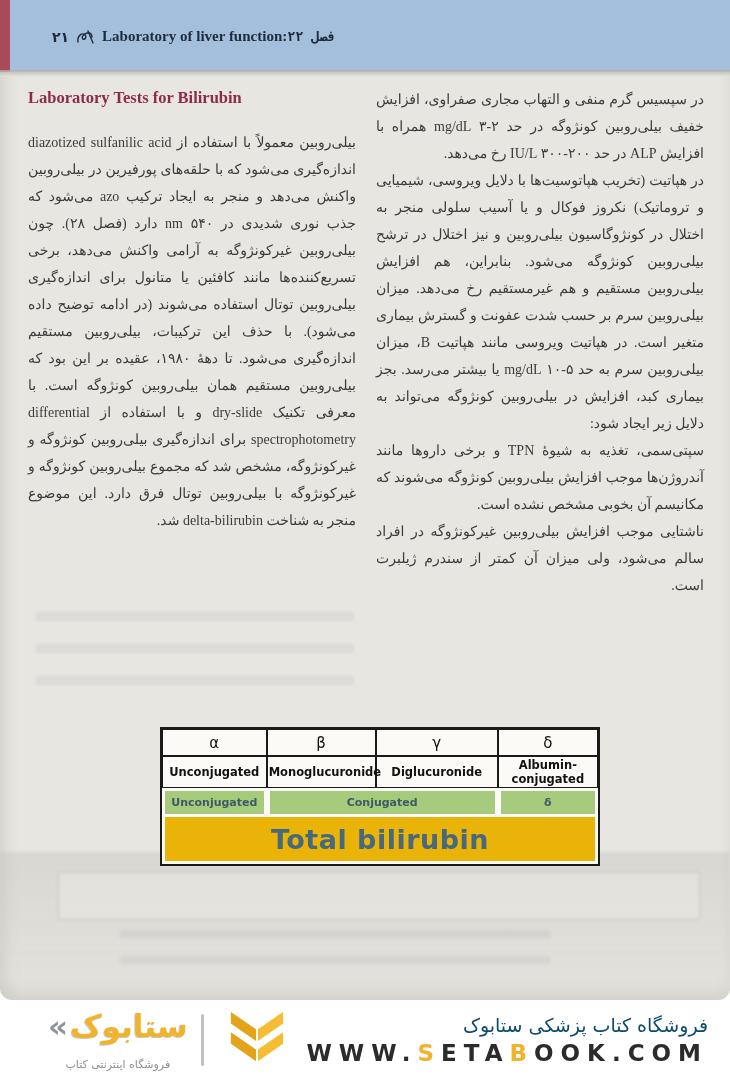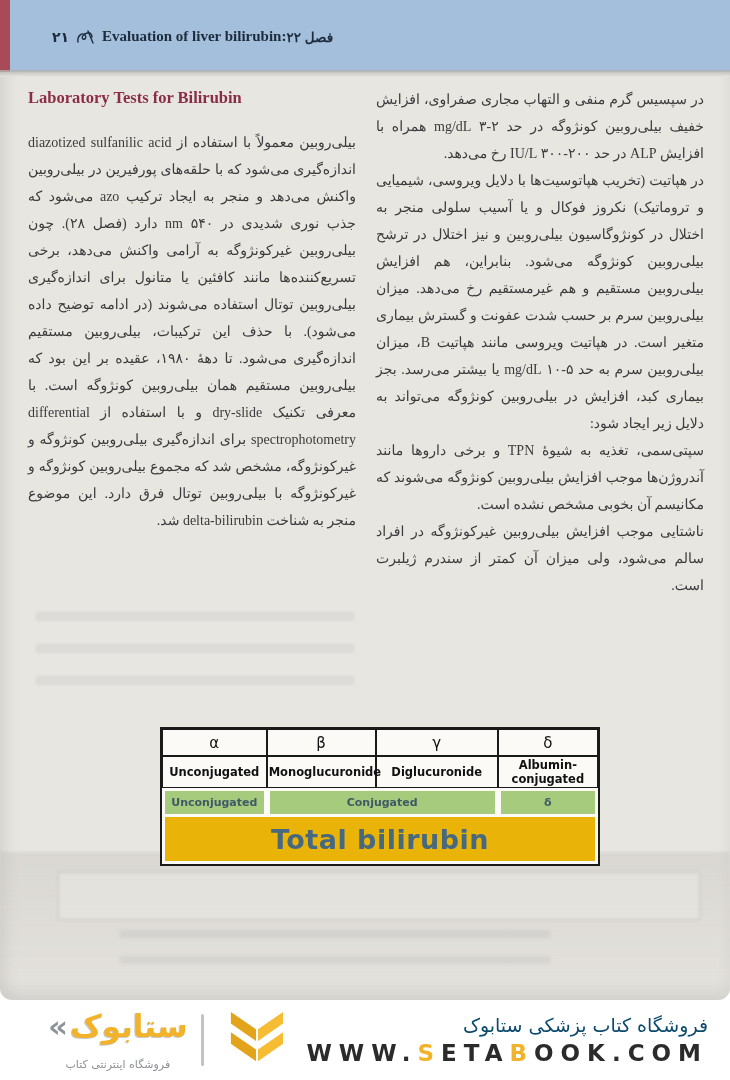--- a/index.html
+++ b/index.html
@@ -30,21 +30,21 @@
   }
   .header-line{
     position:absolute;top:28px;left:52px;
     display:flex;align-items:center;
     color:#1d2c3c;font-weight:bold;font-size:15px;
     font-family:"Liberation Serif","DejaVu Serif",serif;
     direction:ltr;white-space:nowrap;
   }
   .header-line .pagenum{font-family:"DejaVu Sans",sans-serif;font-size:14px;margin-right:7px;}
   .header-line .orn{margin-right:8px;display:inline-flex;}
-  .header-line .chapter{font-family:Liberation Sans, sans-serif;font-size:13.5px;direction:rtl;}
+  .header-line .chapter{font-family:Liberation Mono, monospace;font-size:13.5px;direction:rtl;}
 
   
   .content{
     position:absolute;top:86px;left:28px;width:676px;height:660px;
     direction:rtl;display:flex;gap:20px;
   }
   .col{
     width:328px;
     font-size:14px;line-height:27px;text-align:justify;color:#3b3b3b;
   }
@@ -140,21 +140,21 @@
   <div class="spine-strip"></div>
   <div class="page-top-edge"></div>
 
   <div class="header-line">
     <span class="pagenum">۲۱</span>
     <span class="orn">
       <svg width="18" height="16" viewBox="0 0 18 16">
         <path d="M2,13 C1,7 6,3 9,6 C11,8 9,11 7,10 C5,9 7,5 11,4 C14,3 16,5 16,8 M12,2 L17,14" fill="none" stroke="#1d2c3c" stroke-width="1.4" stroke-linecap="round"></path>
       </svg>
     </span>
-    <span>Evaluation of liver bilirubin</span>
+    <span>Laboratory of liver function</span>
       <span>:</span>
       <span class="chapter">فصل ۲۲</span>
   </div>
 
   <div class="content">
 
     <div class="col">
       <p>در سپسیس گرم منفی و التهاب مجاری صفراوی، افزایش خفیف بیلی‌روبین کونژوگه در حد ۲-۳ mg/dL همراه با افزایش ALP در حد ۲۰۰-۳۰۰ IU/L رخ می‌دهد.</p>
       <p>در هپاتیت (تخریب هپاتوسیت‌ها با دلایل ویروسی، شیمیایی و تروماتیک) نکروز فوکال و یا آسیب سلولی منجر به اختلال در کونژوگاسیون بیلی‌روبین و نیز اختلال در ترشح بیلی‌روبین کونژوگه می‌شود. بنابراین، هم افزایش بیلی‌روبین مستقیم و هم غیرمستقیم رخ می‌دهد. میزان بیلی‌روبین سرم بر حسب شدت عفونت و گسترش بیماری متغیر است. در هپاتیت ویروسی مانند هپاتیت B، میزان بیلی‌روبین سرم به حد ۵-۱۰ mg/dL یا بیشتر می‌رسد. بجز بیماری کبد، افزایش در بیلی‌روبین کونژوگه می‌تواند به دلایل زیر ایجاد شود:</p>
       <p>سپتی‌سمی، تغذیه به شیوۀ TPN و برخی داروها مانند آندروژن‌ها موجب افزایش بیلی‌روبین کونژوگه می‌شوند که مکانیسم آن بخوبی مشخص نشده است.</p>

